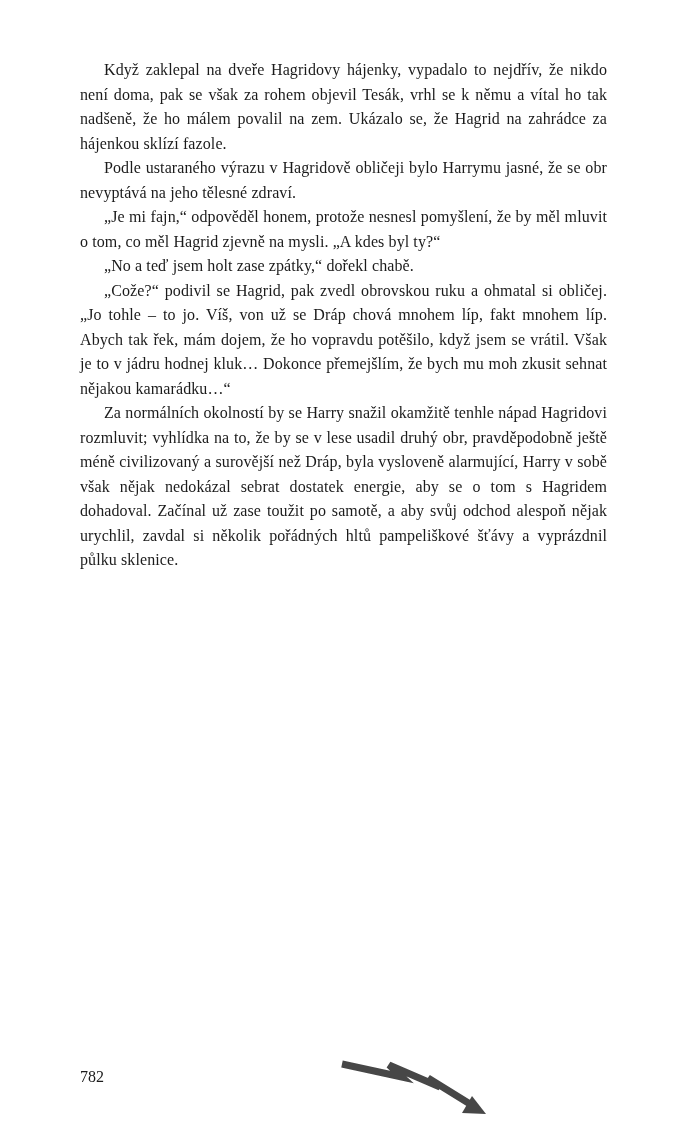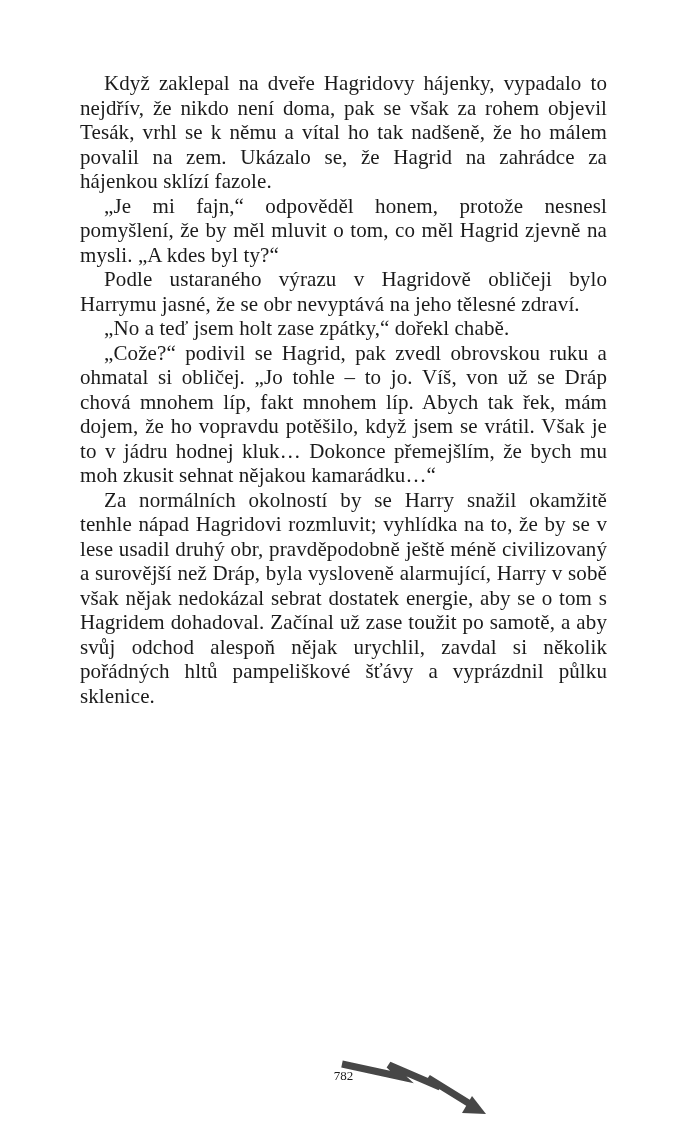--- a/index.html
+++ b/index.html
@@ -14,58 +14,56 @@
     background: #ffffff;
     overflow: hidden;
     font-family: "Liberation Serif", "DejaVu Serif", serif;
     color: #1b1b1b;
   }
   .text-block {
     position: absolute;
     left: 80px;
     top: 58px;
     width: 527px;
-    font-size: 21px;
+    font-size: 16px;
     line-height: 24.5px;
     text-align: justify;
     letter-spacing: 0.1px;
-    margin-top: 13px;
   }
   .text-block p {
     margin: 0;
     text-indent: 24px;
   }
   .footer {
     position: absolute;
     left: 80px;
     top: 1068px;
     width: 527px;
-    text-align: center;
-    font-size: 13px;
+    font-size: 16px;
   }
   .page-number {
     display: inline-block;
   }
   .bolt {
     position: absolute;
     left: 338px;
     top: 1054px;
     width: 152px;
     height: 68px;
   }
 </style>
 </head>
 <body>
 
 <div class="page">
 
   <div class="text-block" id="text-block">
       <p>Když zaklepal na dveře Hagridovy hájenky, vypadalo to nejdřív, že nikdo není doma, pak se však za rohem objevil Tesák, vrhl se k němu a vítal ho tak nadšeně, že ho málem povalil na zem. Ukázalo se, že Hagrid na zahrádce za hájenkou sklízí fazole.</p>
+      <p>Podle ustaraného výrazu v Hagridově obličeji bylo Harrymu jasné, že se obr nevyptává na jeho tělesné zdraví.</p>
       <p>„Je mi fajn,“ odpověděl honem, protože nesnesl pomyšlení, že by měl mluvit o tom, co měl Hagrid zjevně na mysli. „A kdes byl ty?“</p>
-      <p>Podle ustaraného výrazu v Hagridově obličeji bylo Harrymu jasné, že se obr nevyptává na jeho tělesné zdraví.</p>
       <p>„No a teď jsem holt zase zpátky,“ dořekl chabě.</p>
       <p>„Cože?“ podivil se Hagrid, pak zvedl obrovskou ruku a ohmatal si obličej. „Jo tohle – to jo. Víš, von už se Dráp chová mnohem líp, fakt mnohem líp. Abych tak řek, mám dojem, že ho vopravdu potěšilo, když jsem se vrátil. Však je to v jádru hodnej kluk… Dokonce přemejšlím, že bych mu moh zkusit sehnat nějakou kamarádku…“</p>
       <p>Za normálních okolností by se Harry snažil okamžitě tenhle nápad Hagridovi rozmluvit; vyhlídka na to, že by se v lese usadil druhý obr, pravděpodobně ještě méně civilizovaný a surovější než Dráp, byla vysloveně alarmující, Harry v sobě však nějak nedokázal sebrat dostatek energie, aby se o tom s Hagridem dohadoval. Začínal už zase toužit po samotě, a aby svůj odchod alespoň nějak urychlil, zavdal si několik pořádných hltů pampeliškové šťávy a vyprázdnil půlku sklenice.</p>
     </div>
 
   <div class="footer">
     <span class="page-number">782</span>
   </div>
 
   <svg class="bolt" viewBox="0 0 152 68" aria-hidden="true">

